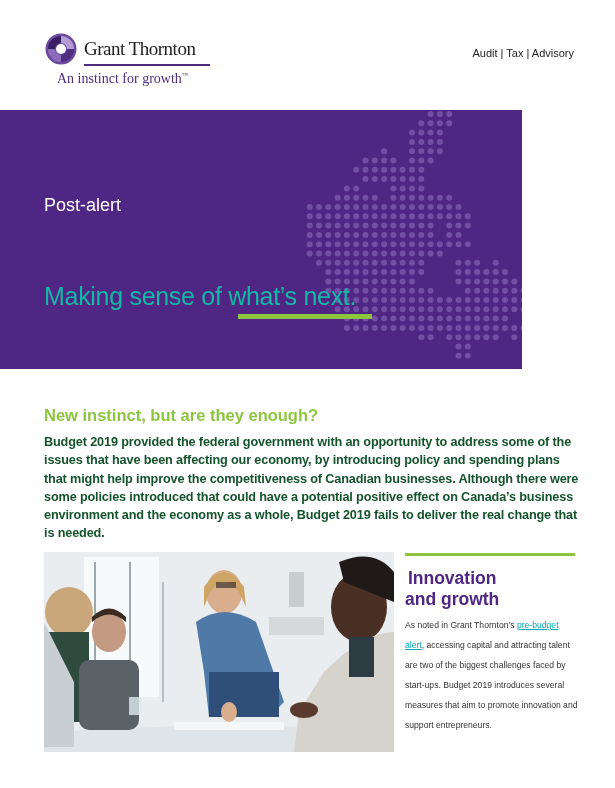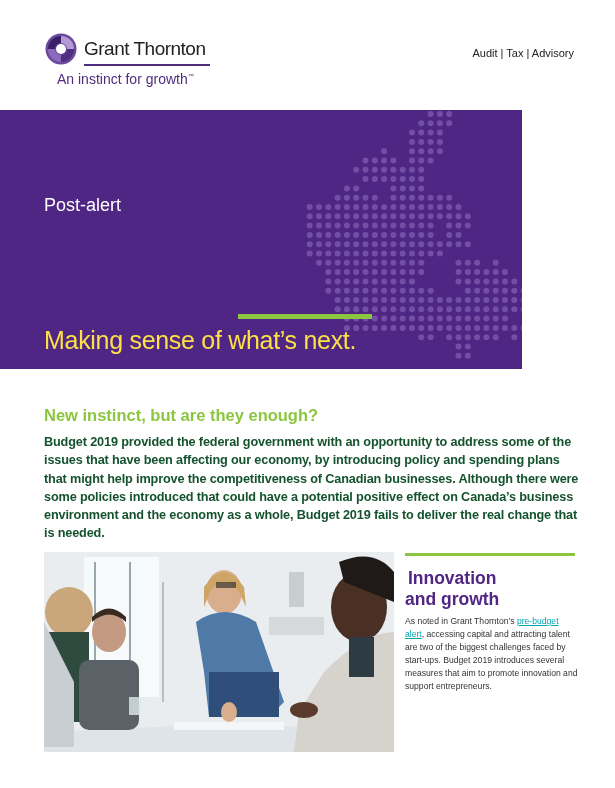--- a/index.html
+++ b/index.html
@@ -1,48 +1,48 @@
 <!DOCTYPE html>
 <html><head>
 <meta charset="utf-8">
 <style>
   * { box-sizing: border-box; margin: 0; padding: 0; }
   html, body { width: 615px; height: 788px; background: #ffffff; overflow: hidden; }
   body { font-family: "Liberation Sans", sans-serif; position: relative; }
 
   
   .header { position: absolute; left: 0; top: 0; width: 615px; height: 110px; background: #fff; }
-  .logo { position: absolute; left: 45px; top: 33px; width: 180px; height: 60px; }
+  .logo { position: absolute; left: 45px; top: 33px; width: 180px; height: 60px; font-family: Liberation Serif, serif; }
   .logo-mark { position: absolute; left: 0; top: 0; width: 32px; height: 32px; }
   .logo-name { position: absolute; left: 39px; top: 5px; font-size: 19px; color: #222; letter-spacing: -0.5px; white-space: nowrap; }
   .logo-rule { position: absolute; left: 39px; top: 31px; width: 126px; height: 2px; background: #4f2d7f; }
   .logo-tagline { position: absolute; left: 12px; top: 38px; font-size: 14px; color: #4f2d7f; white-space: nowrap; }
   .logo-tm { font-size: 6px; vertical-align: super; }
   .services { position: absolute; right: 41px; top: 47px; font-size: 11px; color: #222; white-space: nowrap; }
 
   
   .hero { position: absolute; left: 0; top: 110px; width: 522px; height: 259px; background: #4f2683; overflow: hidden; }
   .dots { position: absolute; left: 0; top: 0; width: 615px; height: 259px; }
   .hero-eyebrow { position: absolute; left: 44px; top: 85px; font-size: 18px; color: #fff; }
   .hero-title { position: absolute; left: 44px; top: 113px; font-size: 40px; font-weight: bold; color: #fff; letter-spacing: -0.5px; }
-  .hero-sub { position: absolute; left: 44px; top: 172px; font-size: 25px; color: #fde047; white-space: nowrap; letter-spacing: -0.3px; margin-top: 44px; }
+  .hero-sub { position: absolute; left: 44px; top: 172px; font-size: 25px; color: #14b8a6; white-space: nowrap; letter-spacing: -0.3px; }
   .hero-accent { position: absolute; left: 238px; top: 204px; width: 134px; height: 5px; background: #8cc63f; }
 
   
   .intro-heading { position: absolute; left: 44px; top: 406px; font-size: 16.5px; color: #8cc63f; white-space: nowrap; }
   .intro-body { position: absolute; left: 44px; top: 433px; width: 535px; font-size: 12.7px; line-height: 18.3px; color: #14532d; font-weight: bold; letter-spacing: -0.15px; }
 
   
   .photo { position: absolute; left: 44px; top: 552px; width: 350px; height: 200px; overflow: hidden;
     background: linear-gradient(90deg, #d8dee4 0%, #eef1f3 35%, #f3f4f5 60%, #e6e7e5 100%); }
 
   
   .side-rule { position: absolute; left: 405px; top: 553px; width: 170px; height: 3px; background: #8cc63f; }
   .side-title { position: absolute; left: 405px; top: 568px; font-size: 17.5px; line-height: 21px; color: #4f2683; text-align: center; }
-  .side-body { position: absolute; left: 405px; top: 615px; width: 175px; font-size: 8.6px; line-height: 13px; color: #333; }
+  .side-body { position: absolute; left: 405px; top: 615px; width: 175px; font-size: 8.6px; line-height: 20px; color: #333; }
   .side-link { color: #00a7b5; text-decoration: underline; }
 </style>
 </head>
 <body>
 
 <div class="header">
   <div class="logo">
     <svg class="logo-mark" viewBox="0 0 32 32">
       <circle cx="16" cy="16" r="15.5" fill="#6b4a9e"></circle>
       <path d="M16 3 A13 13 0 0 1 29 16 L22 16 A6 6 0 0 0 16 10 Z" fill="#b59bd6"></path>

